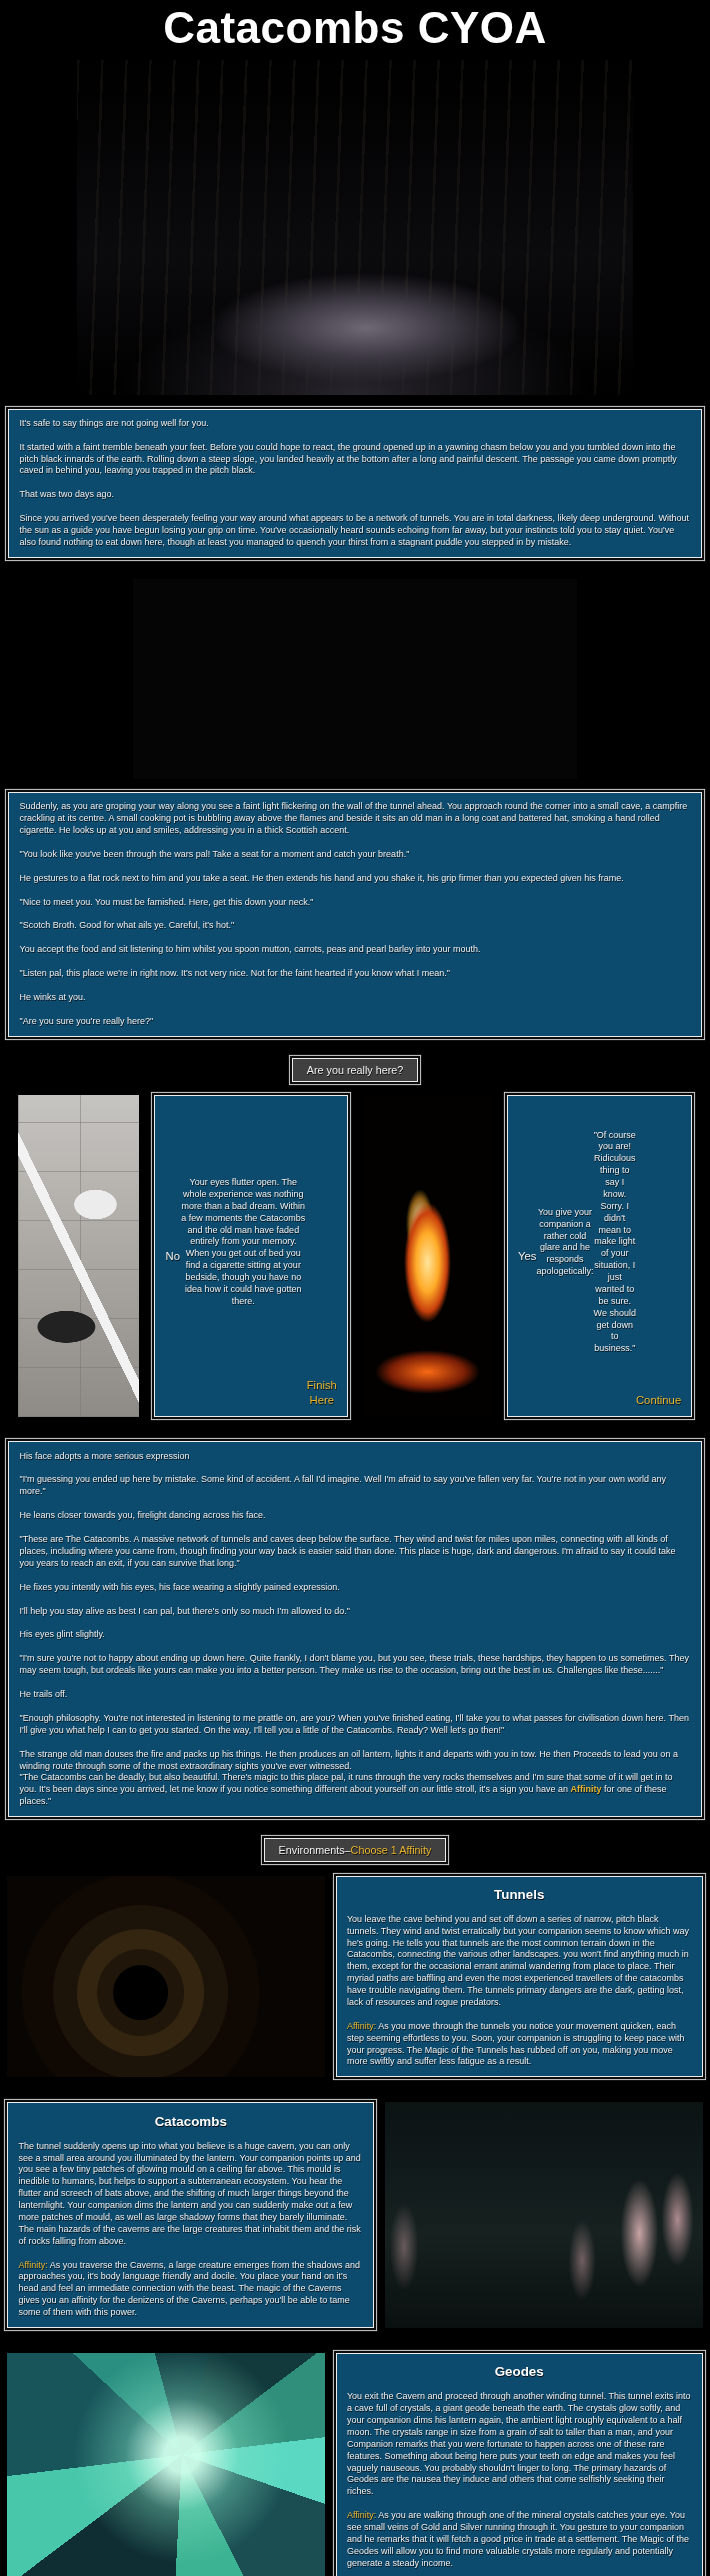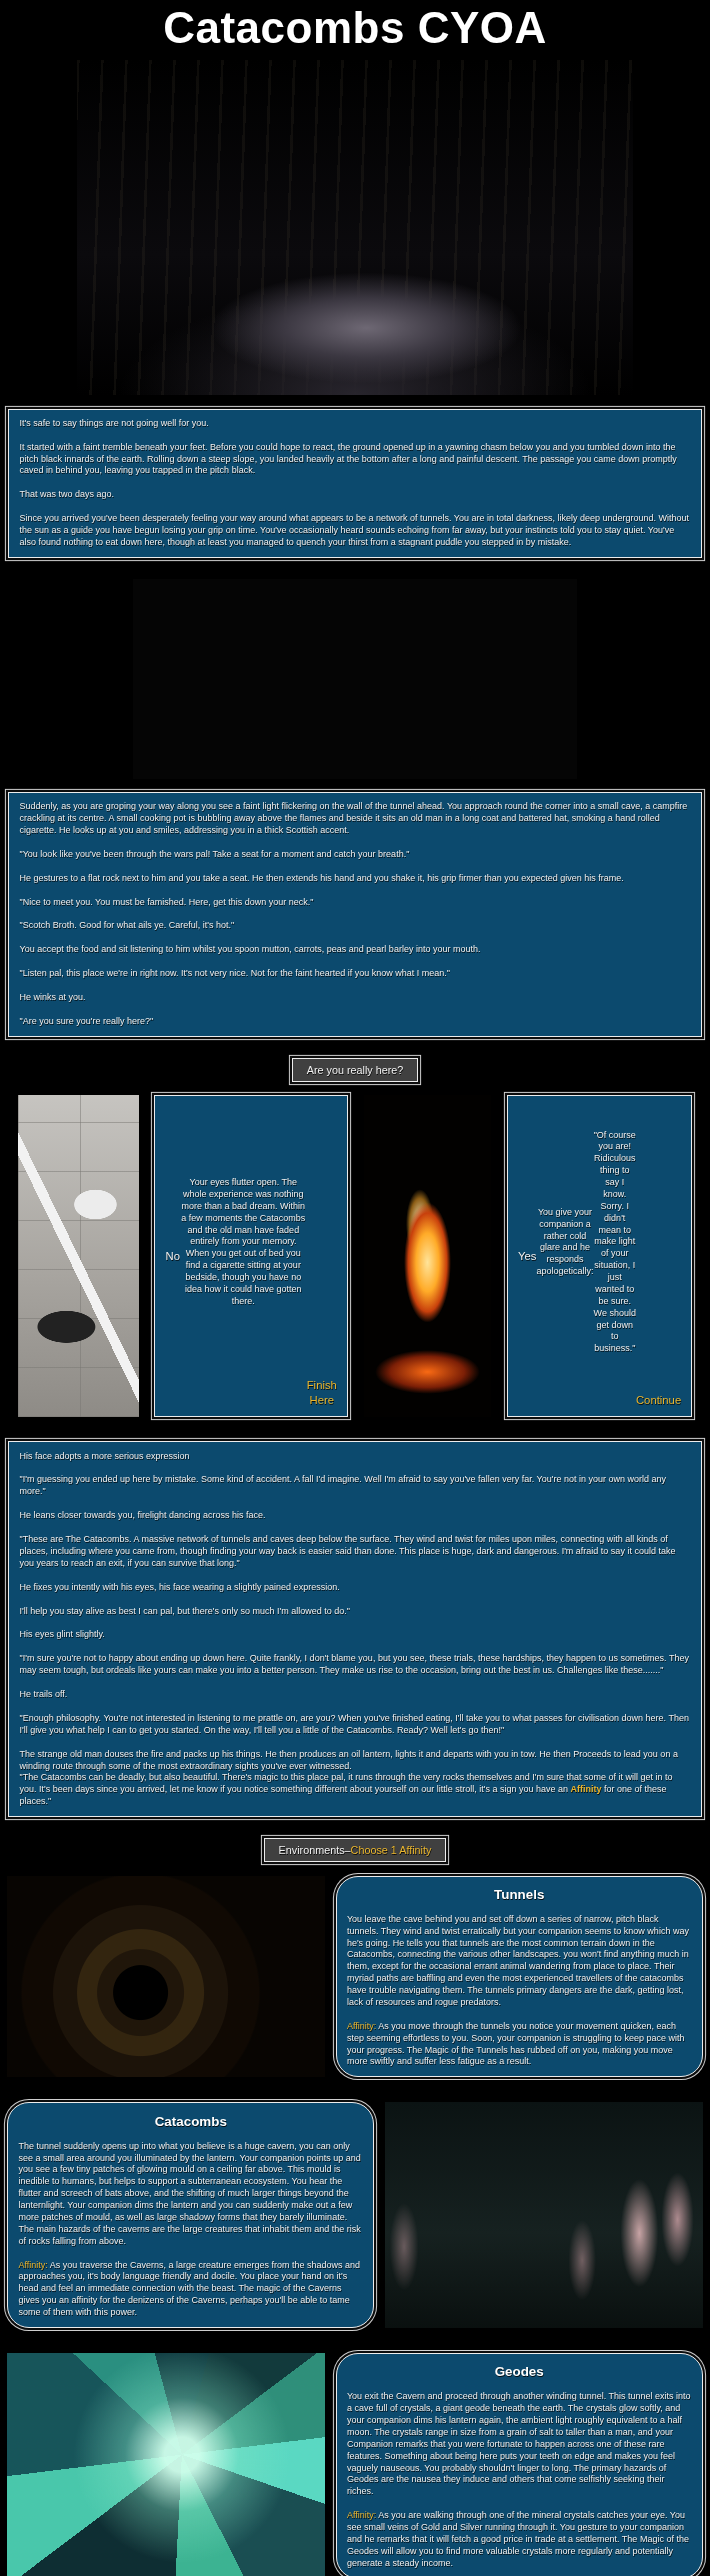--- a/index.html
+++ b/index.html
@@ -98,21 +98,21 @@
   .choice-box .choice-title { font-size:11.3px; margin:2.1px 0 1px 0; font-weight:400; }
   .choice-box .para { margin-bottom:28px; }
   .choice-action { font-size:11.3px; margin-top:auto; cursor:pointer; }
   .yes-box { width:179px; }
 
   
   .env-row {
     display:flex; align-items:stretch; gap:10.3px;
     margin:0 7.2px 25px 7.2px;
   }
-  .env-text { flex:1 1 52%;border-radius:22px; }
+  .env-text { flex:1 1 52%; }
   .env-img { flex:1 1 48%; min-height:195px; }
   .env-title {
     text-align:center; font-size:13.4px; font-weight:bold;
     margin:1px 0 10.3px 0; color:#fff;
   }
 
   .img-tunnels {
     background:
       radial-gradient(circle at 42% 58%, #000 0 27px, #20160a 28px 43px, #33250f 44px 63px, #1c1309 64px 87px, #100903 88px 118px, #080502 120px 100%),
       #070402;

